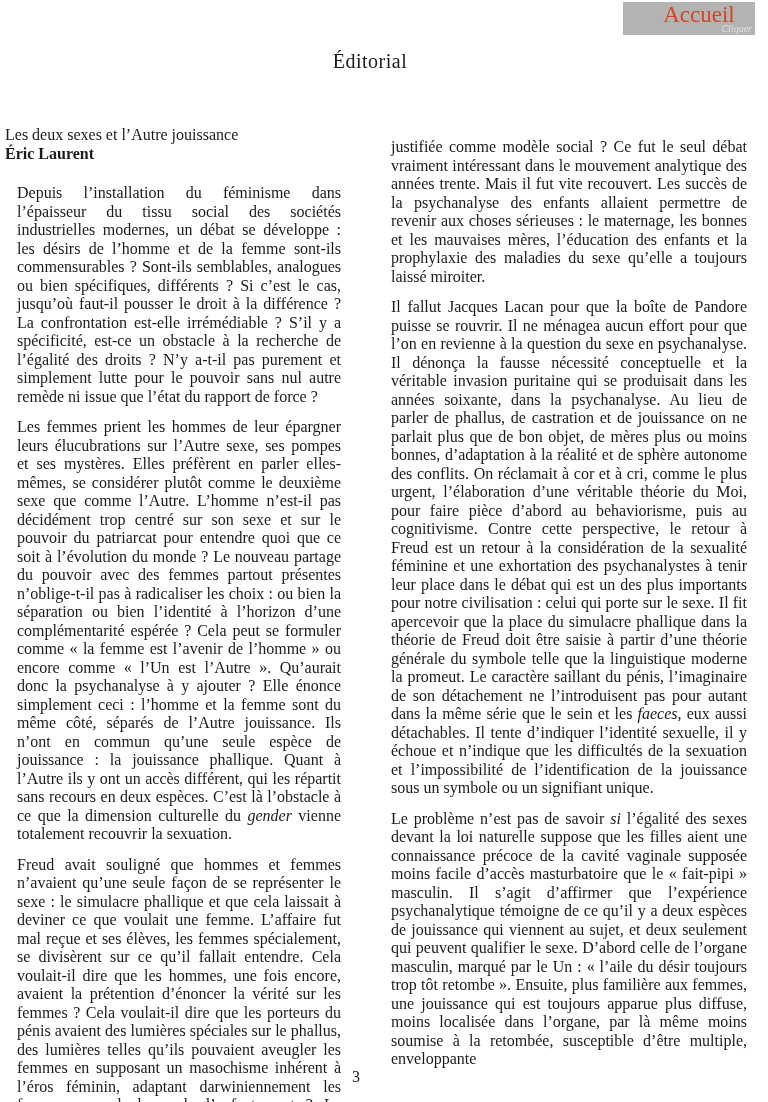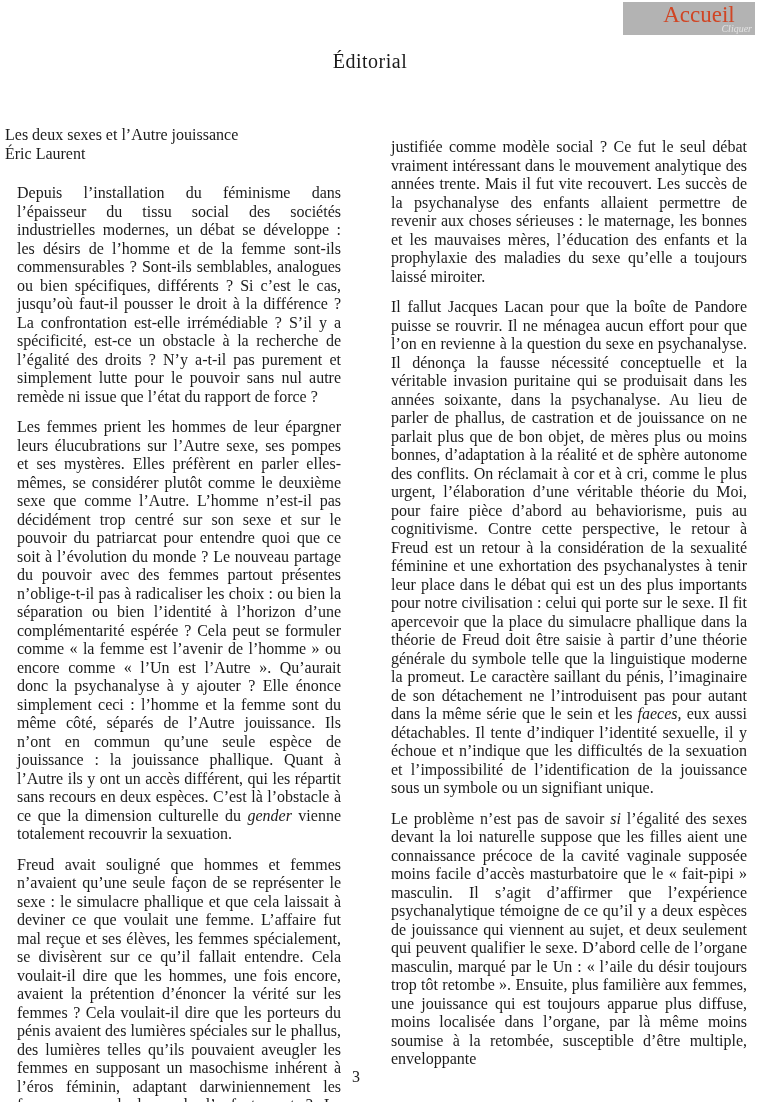--- a/index.html
+++ b/index.html
@@ -43,21 +43,21 @@
   .columns {
     position:absolute; top:126px; left:5px;
     display:flex; gap:26px;
     font-size:16px;
     line-height:18.5px;
   }
   .col-left  { width:348px; }
   .col-right { width:380px; }
   .article-head { margin-bottom:21px; }
   .article-title-line { display:block; }
-  .article-author { display:block; font-weight:normal; }
+  .article-author { display:block; font-weight:bold; }
   .columns p { margin:12px; text-align:justify; }
   .seg-italic { font-style:italic; }
   .page-number {
     position:absolute; top:1068px; left:0;
     width:712px;
     text-align:center;
     font-size:16px;
   }
 </style>
 </head>

